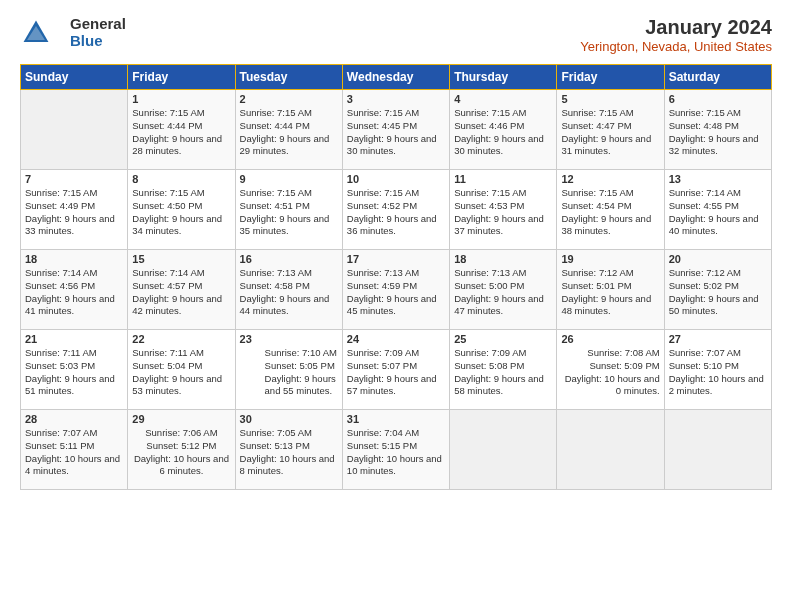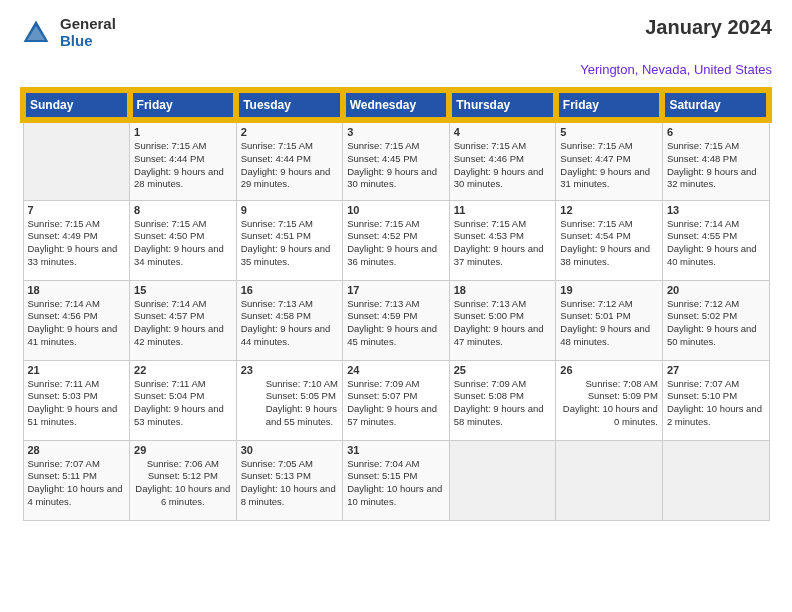--- a/index.html
+++ b/index.html
@@ -16,21 +16,21 @@
     }
     .header-area {
       display: flex;
       justify-content: space-between;
       align-items: flex-start;
       margin-bottom: 10px;
     }
     .logo {
       display: flex;
       align-items: center;
-      gap: 8px;
+      gap: 18px;
     }
     .logo-text {
       display: flex;
       flex-direction: column;
       line-height: 1.1;
     }
     .logo-general {
       font-size: 15px;
       font-weight: bold;
       color: #333;
@@ -47,36 +47,35 @@
     .title-block {
       text-align: right;
     }
     .cal-title {
       font-size: 20px;
       font-weight: bold;
       color: #333;
     }
     .cal-subtitle {
       font-size: 13px;
-      color: #6d28d9;
-      margin-top: 23px;
+      color: #c2410c;
     }
     table {
       width: 100%;
       border-collapse: collapse;
       table-layout: fixed;
     }
     thead tr th {
       background-color: #2255aa;
       color: #fff;
       font-size: 12px;
       font-weight: bold;
       padding: 5px 4px;
       text-align: left;
-      border: 6px solid #eab308;
+      border: 1px solid #eab308;
     }
     tbody tr td {
       border: 1px solid #ccc;
       vertical-align: top;
       padding: 3px 4px;
       font-size: 10px;
       color: #333;
       height: 80px;
       background: #fff;
     }

